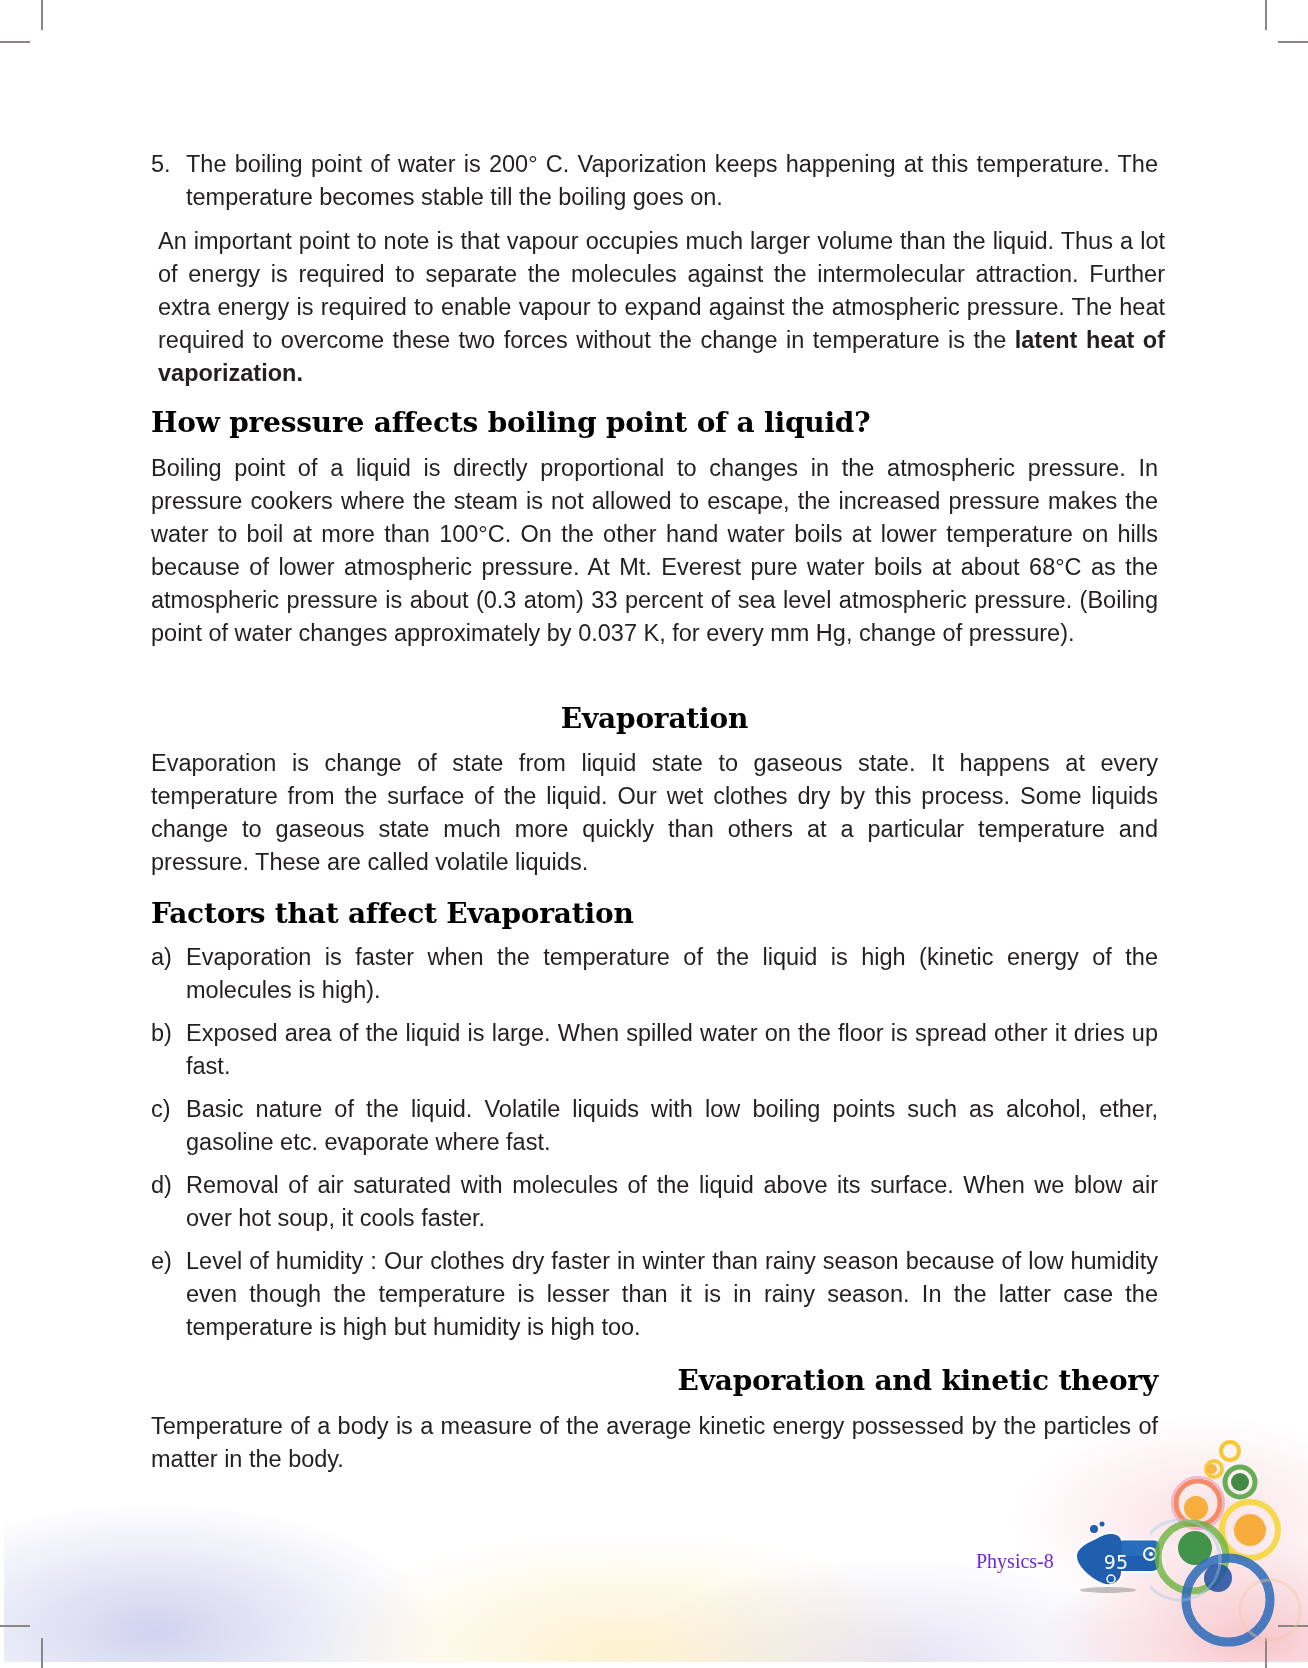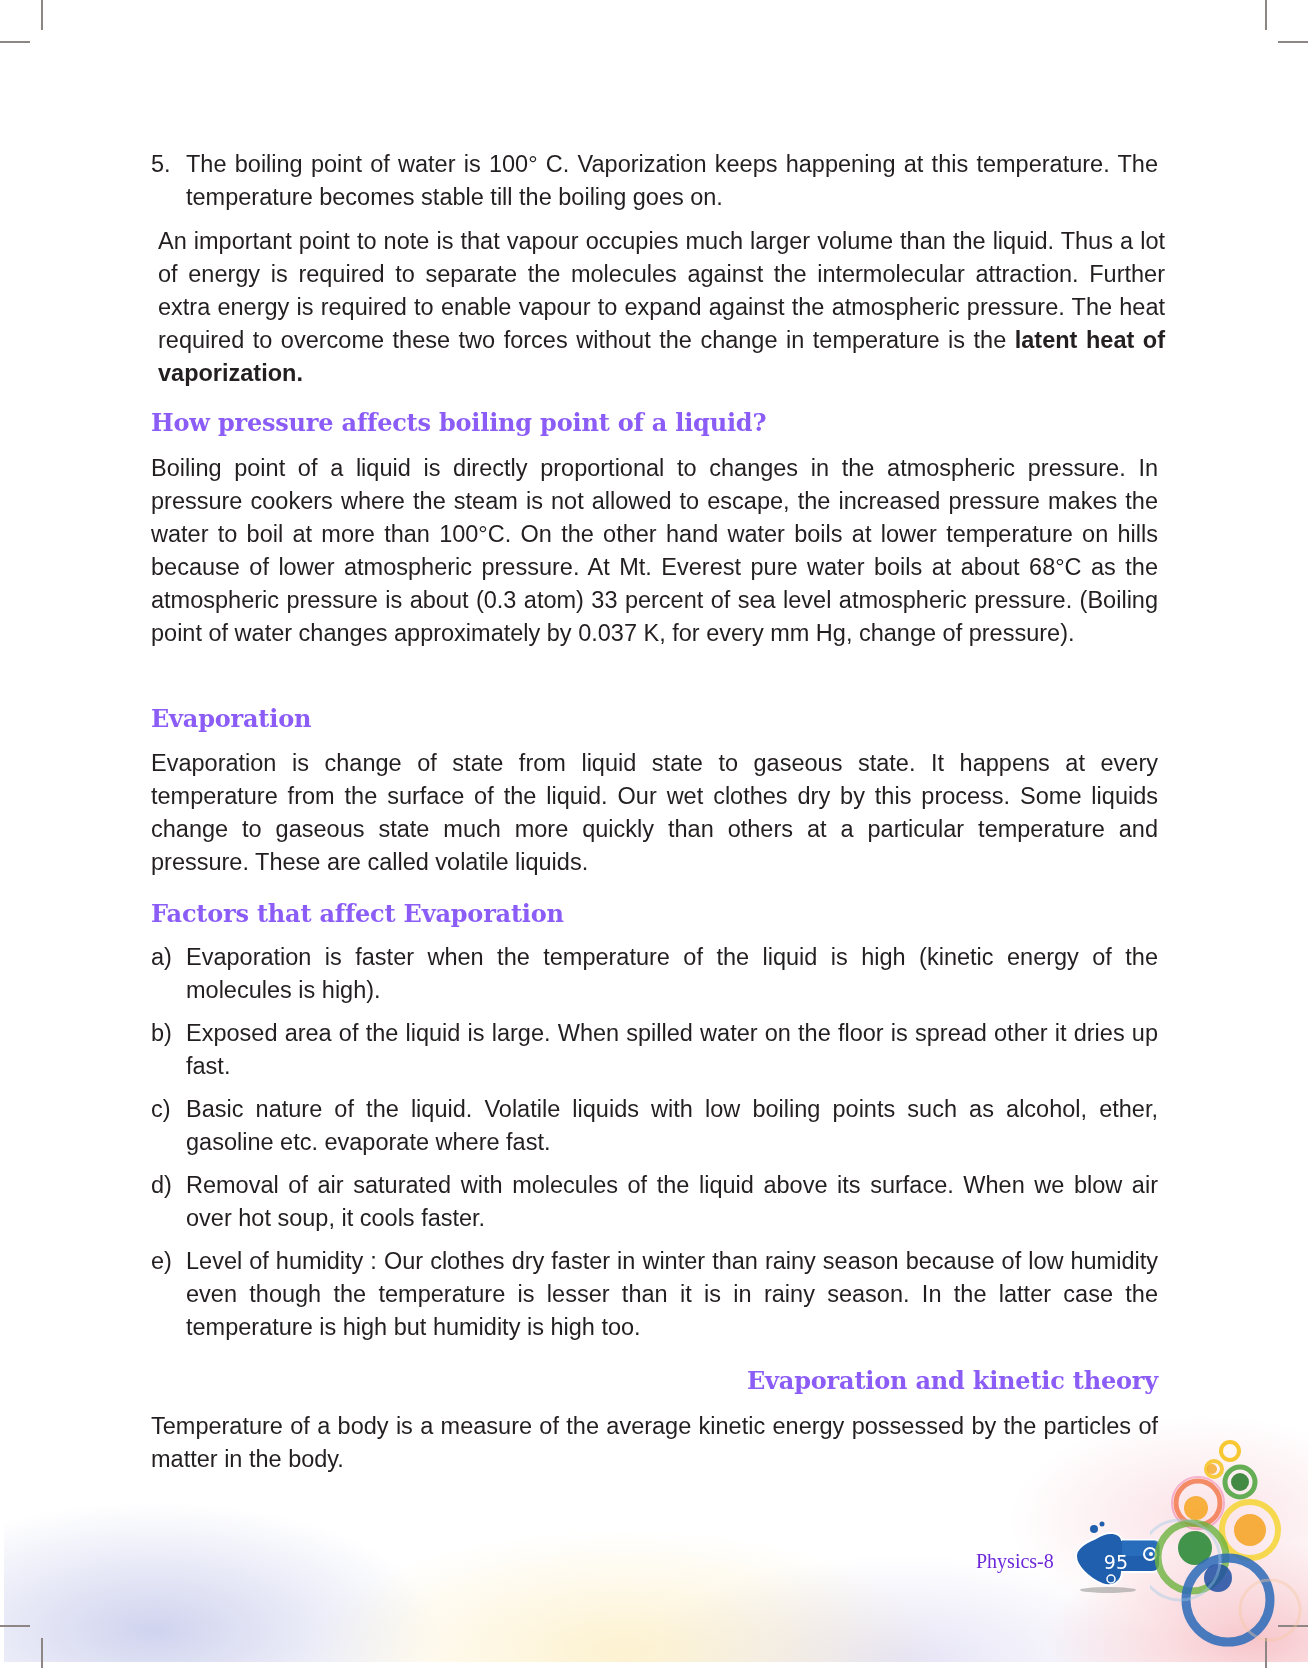--- a/index.html
+++ b/index.html
@@ -25,21 +25,21 @@
 
     .p {
       font-size: 23.5px; line-height: 33px; text-align: justify; text-align-last: left;
       letter-spacing: 0px; color: #231f20;
       font-family: "Liberation Sans", "DejaVu Sans", sans-serif;
     }
     .p b { font-weight: bold; }
 
     .h {
       font-family: "DejaVu Serif", "Liberation Serif", serif;
-      font-weight: bold; color: #8b5cf6; font-size: 24px; line-height: 32px;
+      font-weight: bold; color: #000000; font-size: 28px; line-height: 32px;
       letter-spacing: -0.2px;
     }
 
     .li { display: flex; }
     .li .mark { width: 35px; flex: 0 0 35px; }
     .li .txt { flex: 1; text-align: justify; text-align-last: left; }
 
     .footer-label {
       position: absolute; left: 976px; top: 1550px;
       font-size: 20px; color: #6d28d9; font-family: Liberation Serif, serif;
@@ -62,31 +62,31 @@
 <div class="crop" style="left:1278px;top:41px;width:30px;height:2px;"></div>
 <div class="crop" style="left:0;top:1625px;width:30px;height:2px;"></div>
 <div class="crop" style="left:41px;top:1638px;width:2px;height:30px;"></div>
 <div class="crop" style="left:1278px;top:1625px;width:30px;height:2px;"></div>
 <div class="crop" style="left:1265px;top:1638px;width:2px;height:30px;"></div>
 
 <div class="content">
 
   <div class="block p li" style="top:148px;">
     <span class="mark">5.</span>
-    <span class="txt">The boiling point of water is 100° C. Vaporization keeps happening at this temperature. The temperature becomes stable till the boiling goes on.</span>
+    <span class="txt">The boiling point of water is 200° C. Vaporization keeps happening at this temperature. The temperature becomes stable till the boiling goes on.</span>
   </div>
 
   <div class="block p" style="top:225px;margin-left:7px;">
     <span>An important point to note is that vapour occupies much larger volume than the liquid. Thus a lot of energy is required to separate the molecules against the intermolecular attraction. Further extra energy is required to enable vapour to expand against the atmospheric pressure. The heat required to overcome these two forces without the change in temperature is the </span><b>latent heat of vaporization.</b>
   </div>
 
   <div class="block h" style="top:407px;">How pressure affects boiling point of a liquid?</div>
   <div class="block p" style="top:452px;">Boiling point of a liquid is directly proportional to changes in the atmospheric pressure. In pressure cookers where the steam is not allowed to escape, the increased pressure makes the water to boil at more than 100°C. On the other hand water boils at lower temperature on hills because of lower atmospheric pressure. At Mt. Everest pure water boils at about 68°C as the atmospheric pressure is about (0.3 atom) 33 percent of sea level atmospheric pressure. (Boiling point of water changes approximately by 0.037 K, for every mm Hg, change of pressure).</div>
 
-  <div class="block h" style="top:703px;">Evaporation</div>
+  <div class="block h" style="top:703px;text-align:center;">Evaporation</div>
   <div class="block p" style="top:747px;">Evaporation is change of state from liquid state to gaseous state. It happens at every temperature from the surface of the liquid. Our wet clothes dry by this process. Some liquids change to gaseous state much more quickly than others at a particular temperature and pressure. These are called volatile liquids.</div>
 
   <div class="block h" style="top:898px;">Factors that affect Evaporation</div>
 
   <div class="block p li" style="top:941px;">
     <span class="mark">a)</span>
     <span class="txt">Evaporation is faster when the temperature of the liquid is high (kinetic energy of the molecules is high).</span>
   </div>
   <div class="block p li" style="top:1017px;">
     <span class="mark">b)</span>

